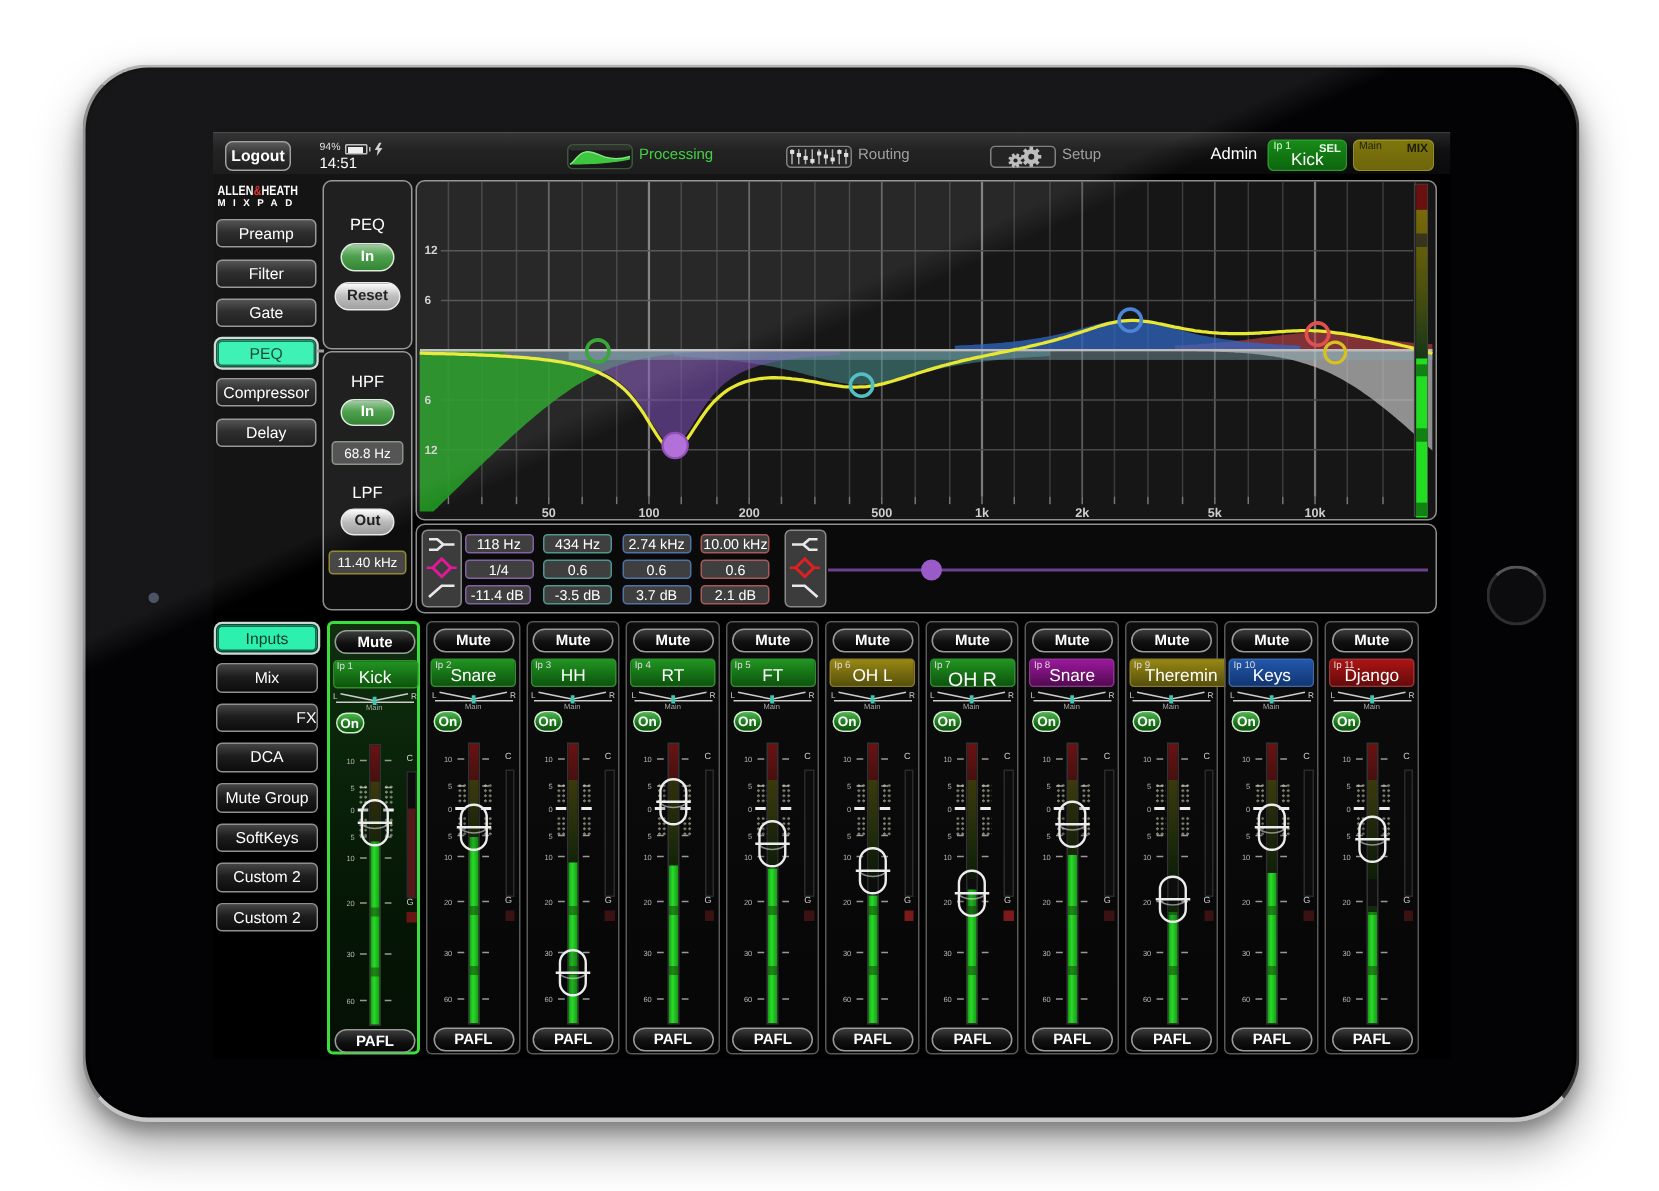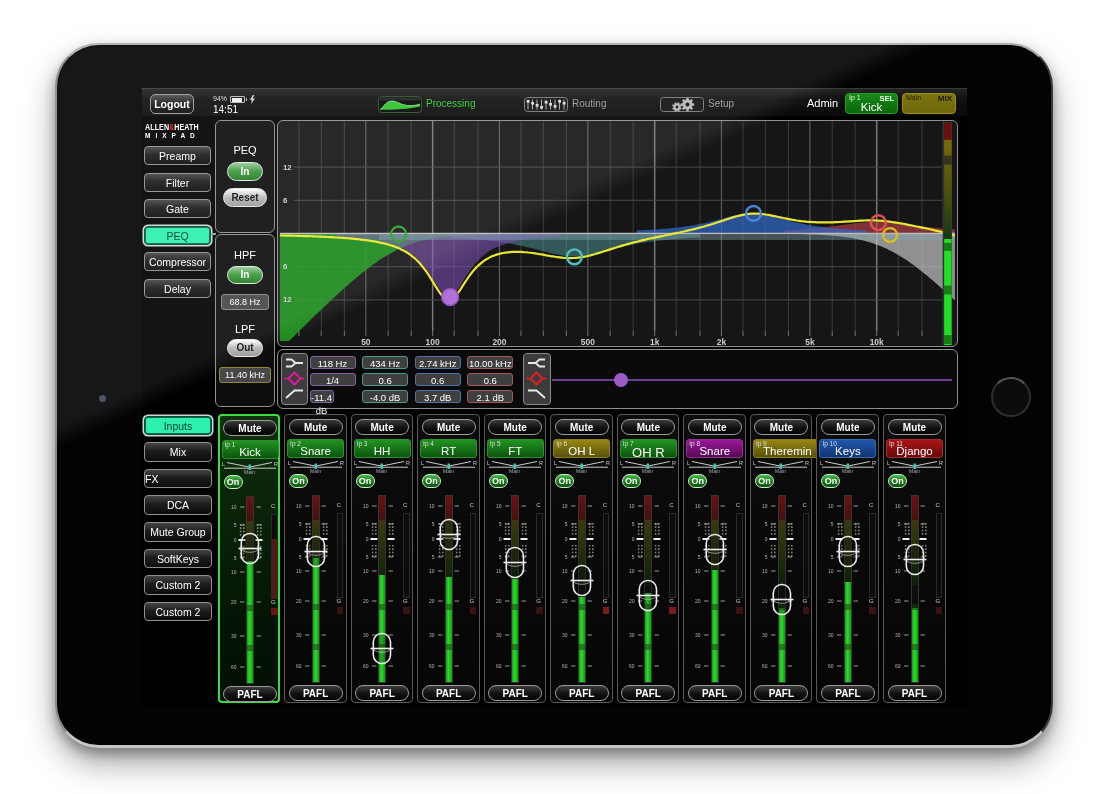--- a/index.html
+++ b/index.html
@@ -87,21 +87,21 @@
         <div style="font-size:6.5px;font-weight:bold;color:#fff;letter-spacing:5px;margin-top:0.5px">MIXPAD</div>
       </div>
       <div style="position:absolute;left:2px;top:58.3px;width:67px;height:19px;border-radius:4px;background:linear-gradient(180deg,#454545,#1d1d1d 45%,#0c0c0c);border:1px solid #909090;color:#fff;font-size:10.5px;text-align:center;line-height:18px;box-sizing:border-box">Preamp</div>
       <div style="position:absolute;left:2px;top:84.8px;width:67px;height:19px;border-radius:4px;background:linear-gradient(180deg,#454545,#1d1d1d 45%,#0c0c0c);border:1px solid #909090;color:#fff;font-size:10.5px;text-align:center;line-height:18px;box-sizing:border-box">Filter</div>
       <div style="position:absolute;left:2px;top:111.3px;width:67px;height:19px;border-radius:4px;background:linear-gradient(180deg,#454545,#1d1d1d 45%,#0c0c0c);border:1px solid #909090;color:#fff;font-size:10.5px;text-align:center;line-height:18px;box-sizing:border-box">Gate</div>
       <div style="position:absolute;left:2px;top:137.8px;width:67px;height:19px;border-radius:4px;background:#2ef0ae;border:1px solid #0a4a34;color:#083a28;box-shadow:0 0 0 1.5px #cfd8d4, inset 0 0 0 1px #0a6a4a;font-size:10.5px;text-align:center;line-height:18px;box-sizing:border-box">PEQ</div>
       <div style="position:absolute;left:2px;top:164.3px;width:67px;height:19px;border-radius:4px;background:linear-gradient(180deg,#454545,#1d1d1d 45%,#0c0c0c);border:1px solid #909090;color:#fff;font-size:10.5px;text-align:center;line-height:18px;box-sizing:border-box">Compressor</div>
       <div style="position:absolute;left:2px;top:190.8px;width:67px;height:19px;border-radius:4px;background:linear-gradient(180deg,#454545,#1d1d1d 45%,#0c0c0c);border:1px solid #909090;color:#fff;font-size:10.5px;text-align:center;line-height:18px;box-sizing:border-box">Delay</div>
       <div style="position:absolute;left:2px;top:327.8px;width:68px;height:19.5px;border-radius:4px;background:#2ef0ae;border:1px solid #0a4a34;color:#083a28;box-shadow:0 0 0 1.5px #cfd8d4, inset 0 0 0 1px #0a6a4a;font-size:10.5px;text-align:center;line-height:18.5px;box-sizing:border-box">Inputs</div>
       <div style="position:absolute;left:2px;top:354.35px;width:68px;height:19.5px;border-radius:4px;background:linear-gradient(180deg,#454545,#1d1d1d 45%,#0c0c0c);border:1px solid #909090;color:#fff;font-size:10.5px;text-align:center;line-height:18.5px;box-sizing:border-box">Mix</div>
-      <div style="position:absolute;left:2px;top:380.90000000000003px;width:68px;height:19.5px;border-radius:4px;background:linear-gradient(180deg,#454545,#1d1d1d 45%,#0c0c0c);border:1px solid #909090;color:#fff;font-size:10.5px;text-align:left;line-height:18.5px;box-sizing:border-box">FX</div>
+      <div style="position:absolute;left:2px;top:380.90000000000003px;width:68px;height:19.5px;border-radius:4px;background:linear-gradient(180deg,#454545,#1d1d1d 45%,#0c0c0c);border:1px solid #909090;color:#fff;font-size:10.5px;text-align:right;line-height:18.5px;box-sizing:border-box">FX</div>
       <div style="position:absolute;left:2px;top:407.45000000000005px;width:68px;height:19.5px;border-radius:4px;background:linear-gradient(180deg,#454545,#1d1d1d 45%,#0c0c0c);border:1px solid #909090;color:#fff;font-size:10.5px;text-align:center;line-height:18.5px;box-sizing:border-box">DCA</div>
       <div style="position:absolute;left:2px;top:434.0px;width:68px;height:19.5px;border-radius:4px;background:linear-gradient(180deg,#454545,#1d1d1d 45%,#0c0c0c);border:1px solid #909090;color:#fff;font-size:10.5px;text-align:center;line-height:18.5px;box-sizing:border-box">Mute Group</div>
       <div style="position:absolute;left:2px;top:460.55px;width:68px;height:19.5px;border-radius:4px;background:linear-gradient(180deg,#454545,#1d1d1d 45%,#0c0c0c);border:1px solid #909090;color:#fff;font-size:10.5px;text-align:center;line-height:18.5px;box-sizing:border-box">SoftKeys</div>
       <div style="position:absolute;left:2px;top:487.1px;width:68px;height:19.5px;border-radius:4px;background:linear-gradient(180deg,#454545,#1d1d1d 45%,#0c0c0c);border:1px solid #909090;color:#fff;font-size:10.5px;text-align:center;line-height:18.5px;box-sizing:border-box">Custom 2</div>
       <div style="position:absolute;left:2px;top:513.65px;width:68px;height:19.5px;border-radius:4px;background:linear-gradient(180deg,#454545,#1d1d1d 45%,#0c0c0c);border:1px solid #909090;color:#fff;font-size:10.5px;text-align:center;line-height:18.5px;box-sizing:border-box">Custom 2</div>
       <div style="position:absolute;left:73px;top:32px;width:60px;height:113px;background:#0d0d0d;border:1.5px solid #8f8f8f;border-radius:6px;box-sizing:border-box"></div>
       <div style="position:absolute;left:73px;top:146px;width:60px;height:173px;background:#0d0d0d;border:1.5px solid #8f8f8f;border-radius:6px;box-sizing:border-box"></div>
       <div style="position:absolute;left:69px;top:145px;width:5px;height:1.5px;background:#999"></div>
       <div style="position:absolute;left:73px;top:56px;width:60px;text-align:center;color:#fff;font-size:11px">PEQ</div>
       <div style="position:absolute;left:85px;top:74px;width:36px;height:19px;border-radius:9.5px;background:linear-gradient(180deg,#9cc89c,#3f9a3f 45%,#237a23);border:1.5px solid #d8ecd8;color:#fff;font-size:10px;font-weight:bold;text-align:center;line-height:17px;box-sizing:border-box">In</div>
@@ -216,24 +216,24 @@
           </linearGradient>
         </defs>
 <rect x="670" y="35" width="7.5" height="9" fill="#222" fill-opacity="0.7"></rect>
 <rect x="670" y="123" width="7.5" height="8" fill="#0a5a0a" fill-opacity="0.7"></rect>
 <rect x="670" y="166" width="7.5" height="9" fill="#0a5a0a" fill-opacity="0.7"></rect>
 <rect x="670" y="216" width="7.5" height="9" fill="#0a5a0a" fill-opacity="0.7"></rect>
 </svg>
       <div style="position:absolute;left:135px;top:261px;width:681px;height:60px;background:#0a0a0a;border:1.5px solid #8f8f8f;border-radius:6px;box-sizing:border-box"></div>
       <div style="position:absolute;left:167.5px;top:267.5px;width:46px;height:13px;background:#3f3f3f;border:1.5px solid #80639f;border-radius:3px;color:#fff;font-size:9.5px;text-align:center;line-height:13px;box-sizing:border-box">118 Hz</div>
       <div style="position:absolute;left:167.5px;top:284.8px;width:46px;height:13px;background:#3f3f3f;border:1.5px solid #80639f;border-radius:3px;color:#fff;font-size:9.5px;text-align:center;line-height:13px;box-sizing:border-box">1/4</div>
-      <div style="position:absolute;left:167.5px;top:302.3px;width:24px;height:13px;background:#3f3f3f;border:1.5px solid #80639f;border-radius:3px;color:#fff;font-size:9.5px;text-align:center;line-height:13px;box-sizing:border-box">-11.4 dB</div>
+      <div style="position:absolute;left:167.5px;top:302.3px;width:44px;height:13px;background:#3f3f3f;border:1.5px solid #80639f;border-radius:3px;color:#fff;font-size:9.5px;text-align:center;line-height:13px;box-sizing:border-box">-11.4 dB</div>
       <div style="position:absolute;left:220.1px;top:267.5px;width:46px;height:13px;background:#3f3f3f;border:1.5px solid #4f968d;border-radius:3px;color:#fff;font-size:9.5px;text-align:center;line-height:13px;box-sizing:border-box">434 Hz</div>
       <div style="position:absolute;left:220.1px;top:284.8px;width:46px;height:13px;background:#3f3f3f;border:1.5px solid #4f968d;border-radius:3px;color:#fff;font-size:9.5px;text-align:center;line-height:13px;box-sizing:border-box">0.6</div>
-      <div style="position:absolute;left:220.1px;top:302.3px;width:46px;height:13px;background:#3f3f3f;border:1.5px solid #4f968d;border-radius:3px;color:#fff;font-size:9.5px;text-align:center;line-height:13px;box-sizing:border-box">-4.0 dB</div>
+      <div style="position:absolute;left:220.1px;top:302.3px;width:46px;height:13px;background:#3f3f3f;border:1.5px solid #4f968d;border-radius:3px;color:#fff;font-size:9.5px;text-align:center;line-height:13px;box-sizing:border-box">-3.5 dB</div>
       <div style="position:absolute;left:272.7px;top:267.5px;width:46px;height:13px;background:#3f3f3f;border:1.5px solid #5271a6;border-radius:3px;color:#fff;font-size:9.5px;text-align:center;line-height:13px;box-sizing:border-box">2.74 kHz</div>
       <div style="position:absolute;left:272.7px;top:284.8px;width:46px;height:13px;background:#3f3f3f;border:1.5px solid #5271a6;border-radius:3px;color:#fff;font-size:9.5px;text-align:center;line-height:13px;box-sizing:border-box">0.6</div>
       <div style="position:absolute;left:272.7px;top:302.3px;width:46px;height:13px;background:#3f3f3f;border:1.5px solid #5271a6;border-radius:3px;color:#fff;font-size:9.5px;text-align:center;line-height:13px;box-sizing:border-box">3.7 dB</div>
       <div style="position:absolute;left:325.3px;top:267.5px;width:46px;height:13px;background:#3f3f3f;border:1.5px solid #a65a5a;border-radius:3px;color:#fff;font-size:9.5px;text-align:center;line-height:13px;box-sizing:border-box">10.00 kHz</div>
       <div style="position:absolute;left:325.3px;top:284.8px;width:46px;height:13px;background:#3f3f3f;border:1.5px solid #a65a5a;border-radius:3px;color:#fff;font-size:9.5px;text-align:center;line-height:13px;box-sizing:border-box">0.6</div>
       <div style="position:absolute;left:325.3px;top:302.3px;width:46px;height:13px;background:#3f3f3f;border:1.5px solid #a65a5a;border-radius:3px;color:#fff;font-size:9.5px;text-align:center;line-height:13px;box-sizing:border-box">2.1 dB</div>
       <div style="position:absolute;left:138.5px;top:265px;width:27.5px;height:52px;background:#3c3c3c;border:1.5px solid #8a8a8a;border-radius:4px;box-sizing:border-box">
         <svg width="25" height="49" style="position:absolute;left:0;top:0">
           <path d="M4,5.5 H9.5 L13.5,9 H21 M4,12.5 H9.5 L13.5,9" stroke="#e8e8e8" stroke-width="1.8" fill="none"></path>
           <path d="M12.5,18.5 L18.5,24.5 L12.5,30.5 L6.5,24.5 Z" stroke="#e0189a" stroke-width="2" fill="none"></path>

